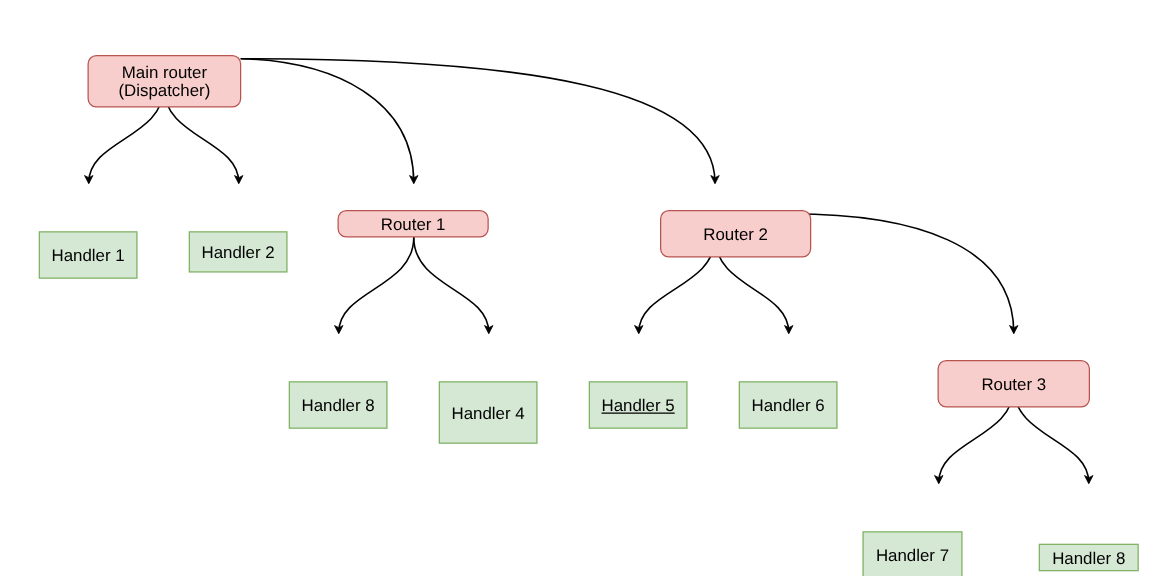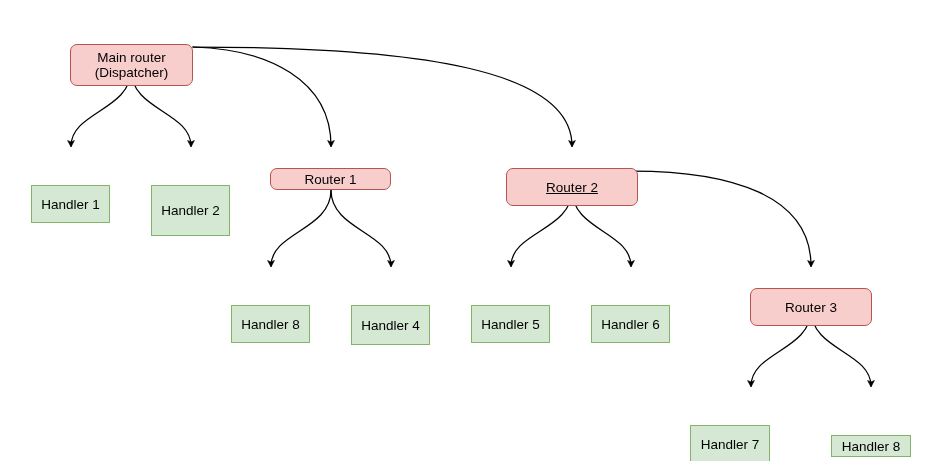--- a/index.html
+++ b/index.html
@@ -79,25 +79,25 @@
         <path d="M 632 171 C 730 171 811 195 811 266" marker-end="url(#arrowhead)"></path>
         <path d="M 811 310 C 811 350 751 352 751 386" marker-end="url(#arrowhead)"></path>
         <path d="M 811 310 C 811 350 871 352 871 386" marker-end="url(#arrowhead)"></path>
       </g>
   </svg>
 
   <div id="nodes-group">
       <div class="node node-router" style="left: 70px; top: 28px; width: 123px; height: 42px;"><span class="node-label">Main router
 (Dispatcher)</span></div>
       <div class="node node-handler" style="left: 31px; top: 152px; width: 79px; height: 38px;"><span class="node-label">Handler 1</span></div>
-      <div class="node node-handler" style="left: 151px; top: 152px; width: 79px; height: 51px;"><span class="node-label">Handler 2</span></div>
+      <div class="node node-handler" style="left: 151px; top: 152px; width: 79px; height: 33px;"><span class="node-label">Handler 2</span></div>
       <div class="node node-router" style="left: 270px; top: 152px; width: 121px; height: 22px;"><span class="node-label">Router 1</span></div>
-      <div class="node node-router" style="left: 506px; top: 152px; width: 132px; height: 38px; text-decoration: underline;"><span class="node-label">Router 2</span></div>
+      <div class="node node-router" style="left: 528px; top: 152px; width: 121px; height: 38px;"><span class="node-label">Router 2</span></div>
       <div class="node node-handler" style="left: 231px; top: 272px; width: 79px; height: 38px;"><span class="node-label">Handler 8</span></div>
-      <div class="node node-handler" style="left: 351px; top: 272px; width: 79px; height: 40px;"><span class="node-label">Handler 4</span></div>
-      <div class="node node-handler" style="left: 471px; top: 272px; width: 79px; height: 38px;"><span class="node-label">Handler 5</span></div>
+      <div class="node node-handler" style="left: 351px; top: 272px; width: 79px; height: 50px;"><span class="node-label">Handler 4</span></div>
+      <div class="node node-handler" style="left: 471px; top: 272px; width: 79px; height: 38px; text-decoration: underline;"><span class="node-label">Handler 5</span></div>
       <div class="node node-handler" style="left: 591px; top: 272px; width: 79px; height: 38px;"><span class="node-label">Handler 6</span></div>
       <div class="node node-router" style="left: 750px; top: 272px; width: 122px; height: 38px;"><span class="node-label">Router 3</span></div>
       <div class="node node-handler" style="left: 690px; top: 392px; width: 80px; height: 38px;"><span class="node-label">Handler 7</span></div>
       <div class="node node-handler" style="left: 831px; top: 402px; width: 80px; height: 22px; justify-content: center;"><span class="node-label">Handler 8</span></div>
     </div>
 
 </div>
 
 </body></html>

